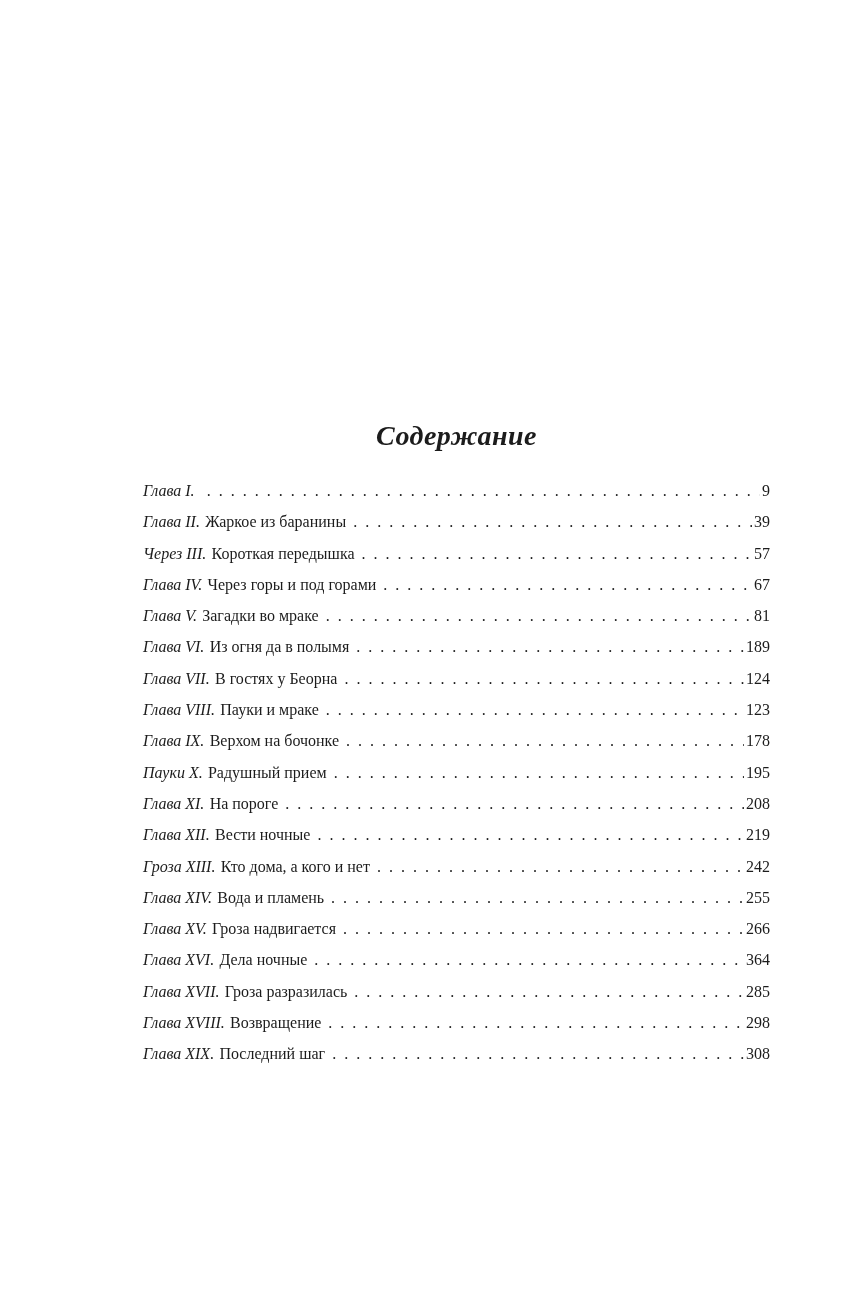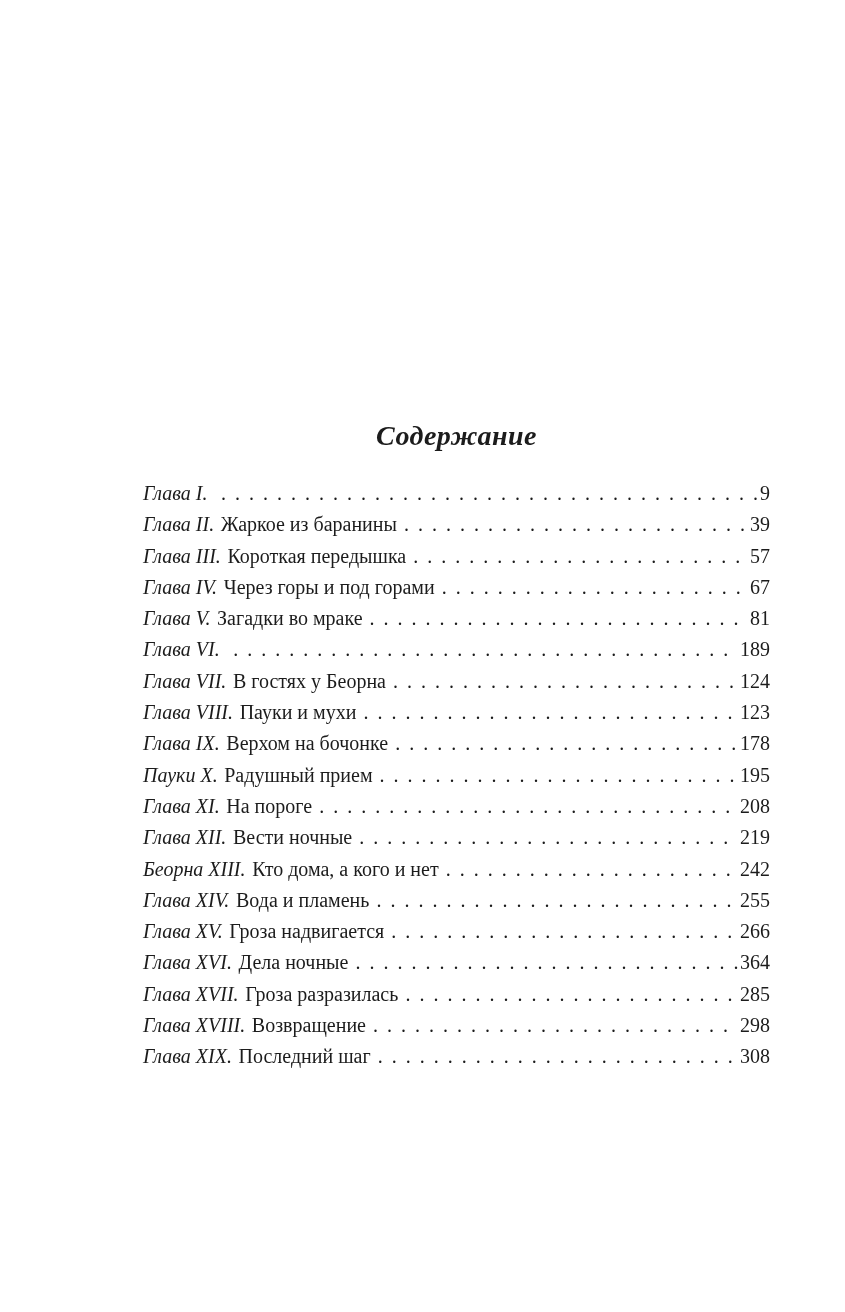--- a/index.html
+++ b/index.html
@@ -27,21 +27,21 @@
     margin: 0 0 28px 0;
     font-size: 28px;
     line-height: 36px;
     font-style: italic;
     font-weight: bold;
     text-align: center;
     letter-spacing: 0.5px;
     color: #1c1c1c;
   }
   .toc {
-    font-size: 20px;
+    font-size: 16px;
     font-family: Liberation Serif, serif;
   }
   .toc-row {
     display: flex;
     align-items: baseline;
     height: 31.3px;
     white-space: nowrap;
   }
   .chapter {
     font-style: italic;
@@ -79,21 +79,21 @@
   </div>
 
   <div class="toc-row">
     <span class="chapter">Глава II.</span>
     <span class="entry-title">Жаркое из баранины</span>
     <span class="leader">. . . . . . . . . . . . . . . . . . . . . . . . . . . . . . . . . . . . . . . . . . . . . . . . . . . . . . . . . . . . . . . . . . . . . . . . . . . . . . . . </span>
     <span class="page-num">39</span>
   </div>
 
   <div class="toc-row">
-    <span class="chapter">Глава III.</span>
+    <span class="chapter">Через III.</span>
     <span class="entry-title">Короткая передышка</span>
     <span class="leader">. . . . . . . . . . . . . . . . . . . . . . . . . . . . . . . . . . . . . . . . . . . . . . . . . . . . . . . . . . . . . . . . . . . . . . . . . . . . . . . . </span>
     <span class="page-num">57</span>
   </div>
 
   <div class="toc-row">
     <span class="chapter">Глава IV.</span>
     <span class="entry-title">Через горы и под горами</span>
     <span class="leader">. . . . . . . . . . . . . . . . . . . . . . . . . . . . . . . . . . . . . . . . . . . . . . . . . . . . . . . . . . . . . . . . . . . . . . . . . . . . . . . . </span>
     <span class="page-num">67</span>
@@ -101,34 +101,35 @@
 
   <div class="toc-row">
     <span class="chapter">Глава V.</span>
     <span class="entry-title">Загадки во мраке</span>
     <span class="leader">. . . . . . . . . . . . . . . . . . . . . . . . . . . . . . . . . . . . . . . . . . . . . . . . . . . . . . . . . . . . . . . . . . . . . . . . . . . . . . . . </span>
     <span class="page-num">81</span>
   </div>
 
   <div class="toc-row">
     <span class="chapter">Глава VI.</span>
+    <span class="entry-title">Из огня да в полымя</span>
     <span class="leader">. . . . . . . . . . . . . . . . . . . . . . . . . . . . . . . . . . . . . . . . . . . . . . . . . . . . . . . . . . . . . . . . . . . . . . . . . . . . . . . . </span>
     <span class="page-num">189</span>
   </div>
 
   <div class="toc-row">
     <span class="chapter">Глава VII.</span>
     <span class="entry-title">В гостях у Беорна</span>
     <span class="leader">. . . . . . . . . . . . . . . . . . . . . . . . . . . . . . . . . . . . . . . . . . . . . . . . . . . . . . . . . . . . . . . . . . . . . . . . . . . . . . . . </span>
     <span class="page-num">124</span>
   </div>
 
   <div class="toc-row">
     <span class="chapter">Глава VIII.</span>
-    <span class="entry-title">Пауки и мухи</span>
+    <span class="entry-title">Пауки и мраке</span>
     <span class="leader">. . . . . . . . . . . . . . . . . . . . . . . . . . . . . . . . . . . . . . . . . . . . . . . . . . . . . . . . . . . . . . . . . . . . . . . . . . . . . . . . </span>
     <span class="page-num">123</span>
   </div>
 
   <div class="toc-row">
     <span class="chapter">Глава IX.</span>
     <span class="entry-title">Верхом на бочонке</span>
     <span class="leader">. . . . . . . . . . . . . . . . . . . . . . . . . . . . . . . . . . . . . . . . . . . . . . . . . . . . . . . . . . . . . . . . . . . . . . . . . . . . . . . . </span>
     <span class="page-num">178</span>
   </div>
@@ -148,21 +149,21 @@
   </div>
 
   <div class="toc-row">
     <span class="chapter">Глава XII.</span>
     <span class="entry-title">Вести ночные</span>
     <span class="leader">. . . . . . . . . . . . . . . . . . . . . . . . . . . . . . . . . . . . . . . . . . . . . . . . . . . . . . . . . . . . . . . . . . . . . . . . . . . . . . . . </span>
     <span class="page-num">219</span>
   </div>
 
   <div class="toc-row">
-    <span class="chapter">Беорна XIII.</span>
+    <span class="chapter">Гроза XIII.</span>
     <span class="entry-title">Кто дома, а кого и нет</span>
     <span class="leader">. . . . . . . . . . . . . . . . . . . . . . . . . . . . . . . . . . . . . . . . . . . . . . . . . . . . . . . . . . . . . . . . . . . . . . . . . . . . . . . . </span>
     <span class="page-num">242</span>
   </div>
 
   <div class="toc-row">
     <span class="chapter">Глава XIV.</span>
     <span class="entry-title">Вода и пламень</span>
     <span class="leader">. . . . . . . . . . . . . . . . . . . . . . . . . . . . . . . . . . . . . . . . . . . . . . . . . . . . . . . . . . . . . . . . . . . . . . . . . . . . . . . . </span>
     <span class="page-num">255</span>

